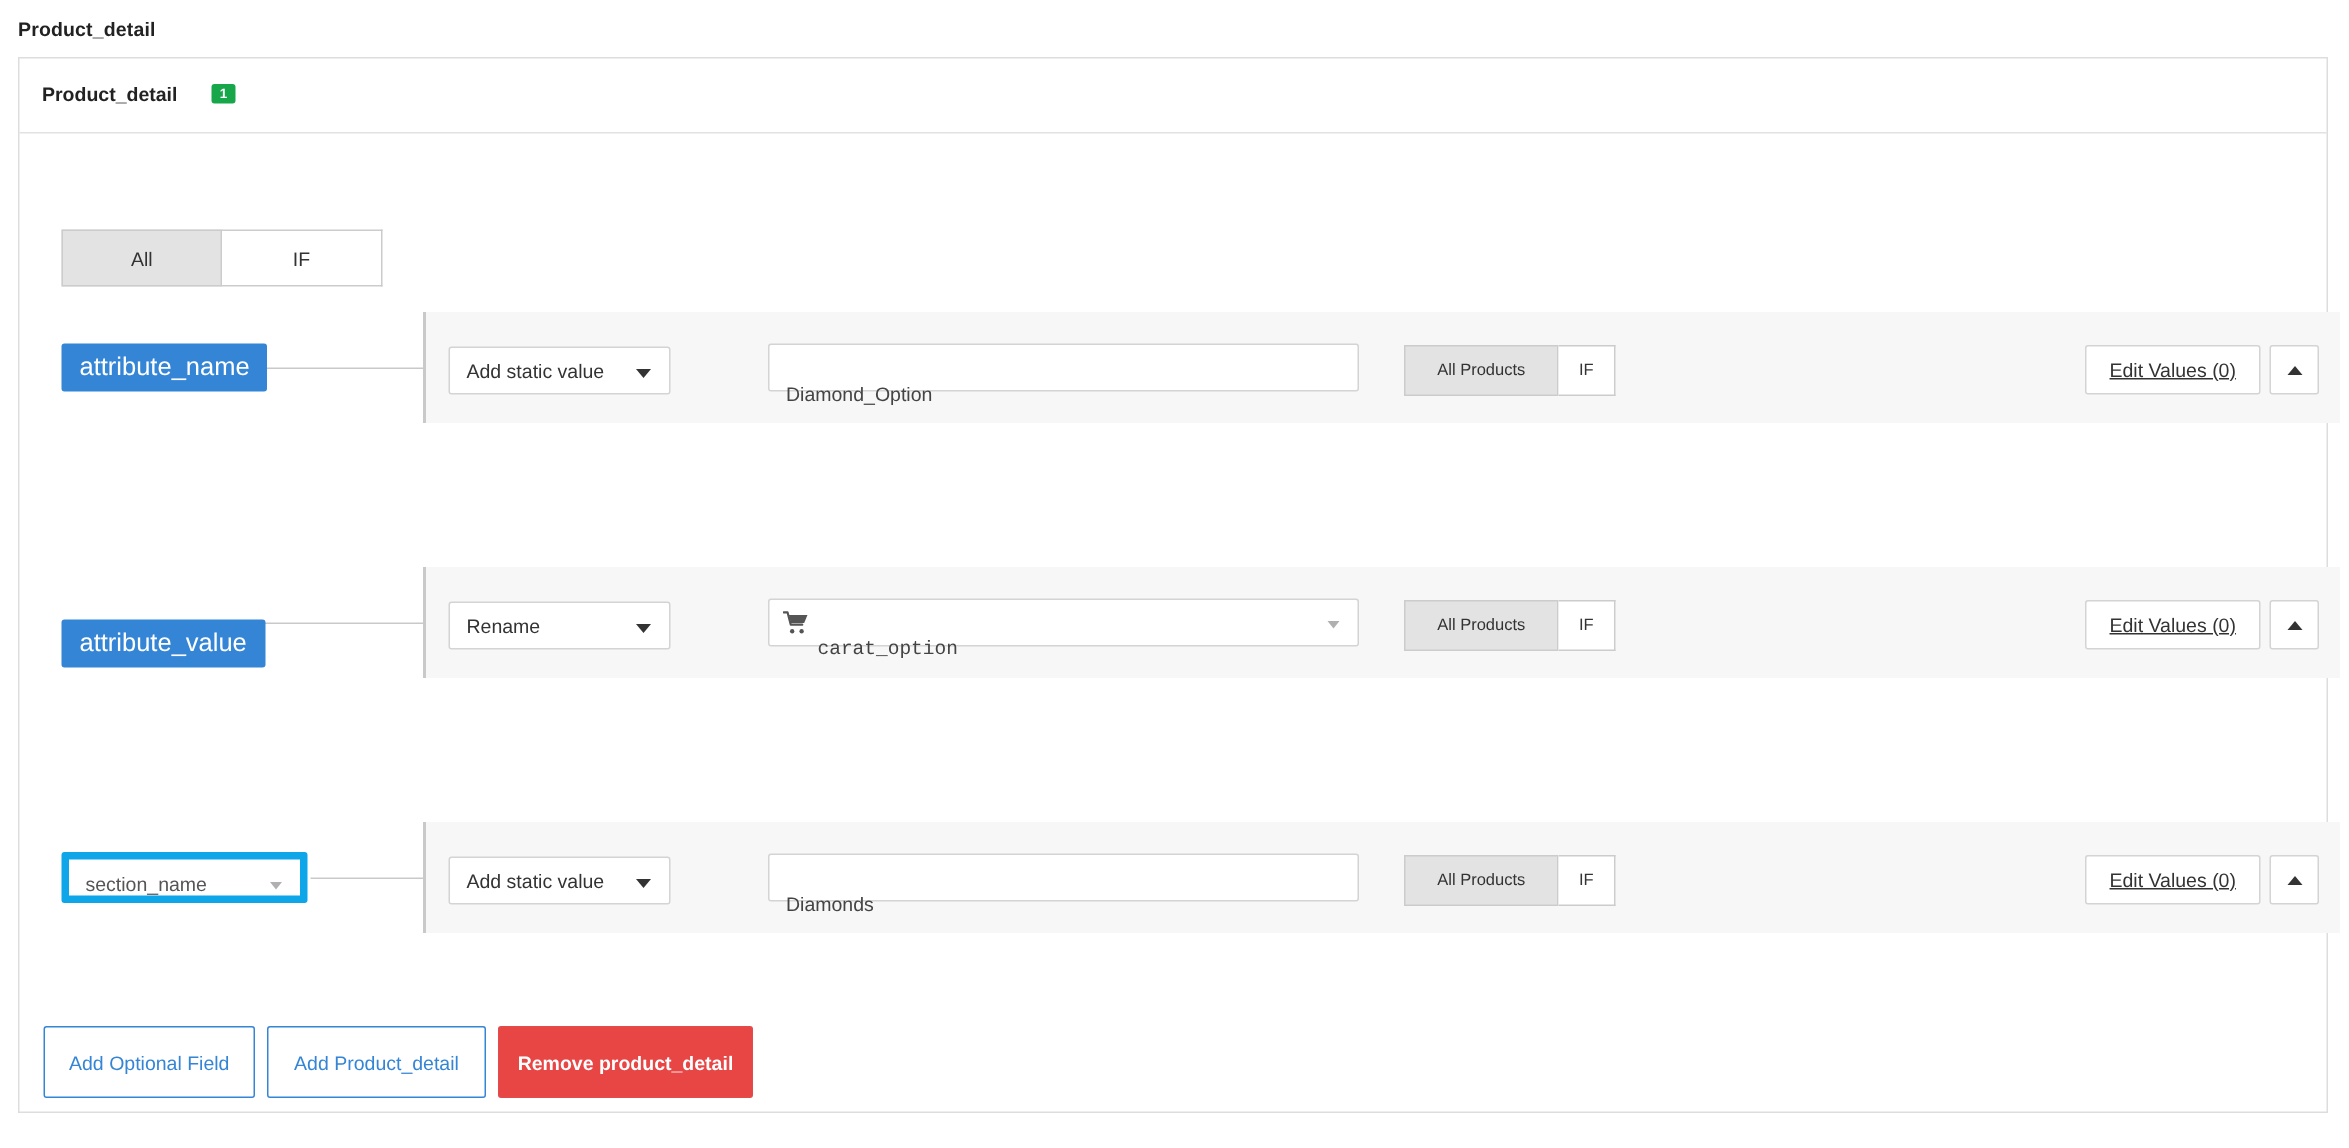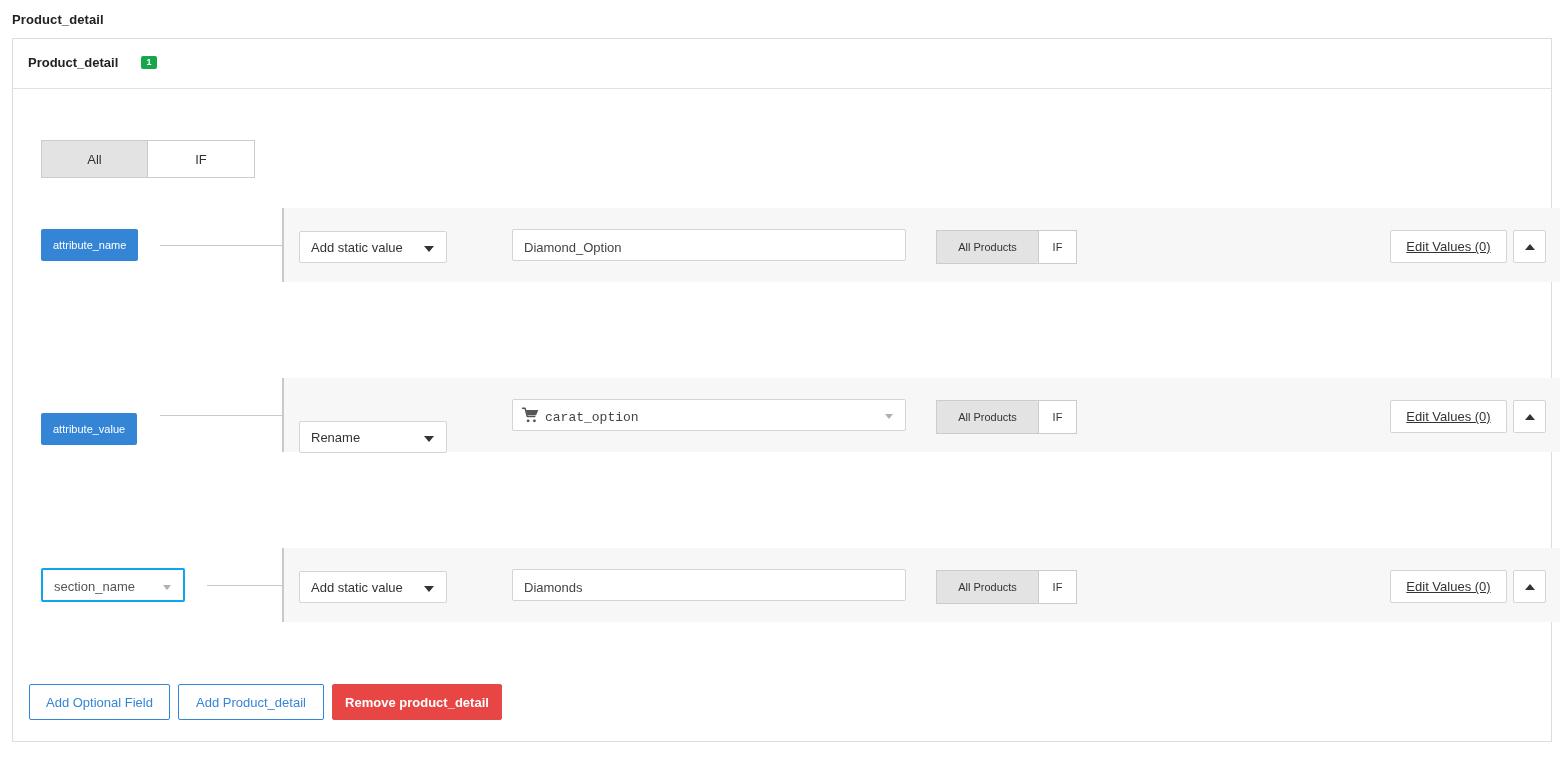--- a/index.html
+++ b/index.html
@@ -96,20 +96,21 @@
   .toggle-btn + .toggle-btn { border-left: none; }
 
   #top-toggle {
     left: 28px;
     top: 101px;
   }
   #top-toggle .toggle-btn {
     width: 107px;
     height: 38px;
     font-size: 13px;
+    margin-top: 13px;
   }
 
   
   .field-row { position: absolute; left: 0; right: 0; }
   .row-band {
     position: absolute;
     left: 269px;
     width: 1278px;
     background: #f7f7f7;
     border-left: 2px solid #c9c9c9;
@@ -122,32 +123,32 @@
   }
 
   
   .field-tag {
     position: absolute;
     height: 32px;
     line-height: 32px;
     padding: 0 12px;
     background: #3585d6;
     color: #ffffff;
-    font-size: 11px;
+    font-size: 17px;
     border-radius: 2px;
     white-space: nowrap;
     box-sizing: border-box;
   }
 
   
   .field-select-left {
     position: absolute;
-    width: 144px;
+    width: 164px;
     height: 34px;
-    border: 2px solid #0ea5e9;
+    border: 5px solid #0ea5e9;
     background: #ffffff;
     box-sizing: border-box;
     border-radius: 2px;
   }
   .field-select-left .sel-text {
     position: absolute;
     left: 11px;
     top: 9px;
     font-size: 13px;
     color: #555555;
@@ -191,21 +192,21 @@
     border-bottom: 6px solid #333333;
   }
 
   .text-ctl {
     width: 394px;
     height: 32px;
   }
   .text-ctl .val {
     position: absolute;
     left: 11px;
-    top: 10px;
+    top: 25px;
     font-size: 13px;
     color: #444444;
   }
   .text-ctl .val.withicon { left: 32px; font-family: Liberation Mono, monospace; }
 
   .cart-icon {
     position: absolute;
     left: 9px;
     top: 7px;
     width: 17px;
@@ -238,21 +239,21 @@
     font-family: "Liberation Sans", sans-serif;
     text-decoration: underline;
   }
   .edit-values-btn { width: 117px; height: 33px; }
   .collapse-btn { width: 33px; height: 33px; }
 
   
   .bottom-btn {
     position: absolute;
     box-sizing: border-box;
-    height: 36px;
+    height: 48px;
     display: flex;
     align-items: center;
     justify-content: center;
     font-size: 13px;
     border-radius: 2px;
     cursor: pointer;
     user-select: none;
     font-family: "Liberation Sans", sans-serif;
     text-align: right;
   }
@@ -312,21 +313,21 @@
         <span class="caret-up"></span>
       </div>
     </div>
 
     <div class="field-row">
       <div class="row-band" style="top:339px; height:74px;"></div>
       <div class="connector" style="left:147px; top:376px; width:122px;"></div>
 
       <div class="field-tag" style="left:28px; top:374px;">attribute_value</div>
 
-      <div class="ctl select-ctl" style="left:286px; top:362px;margin-top:20px;">
+      <div class="ctl select-ctl" style="left:286px; top:362px;">
         <span class="sel-text">Rename</span>
         <span class="caret-down" style="right:12px; top:14px;"></span>
       </div>
 
       <div class="ctl text-ctl" style="left:499px; top:360px;">
         <span class="cart-icon">
           <svg viewBox="0 0 20 20" width="17" height="17" aria-hidden="true">
             <path d="M0.5 1.5 h3.1 l2.5 9.6 h9.0" fill="none" stroke="#555555" stroke-width="1.7" stroke-linecap="round" stroke-linejoin="round"></path>
             <path d="M4.6 3.6 h14.6 l-2.6 6.2 h-10.4 z" fill="#555555"></path>
             <circle cx="7.2" cy="16.3" r="1.7" fill="#555555"></circle>

